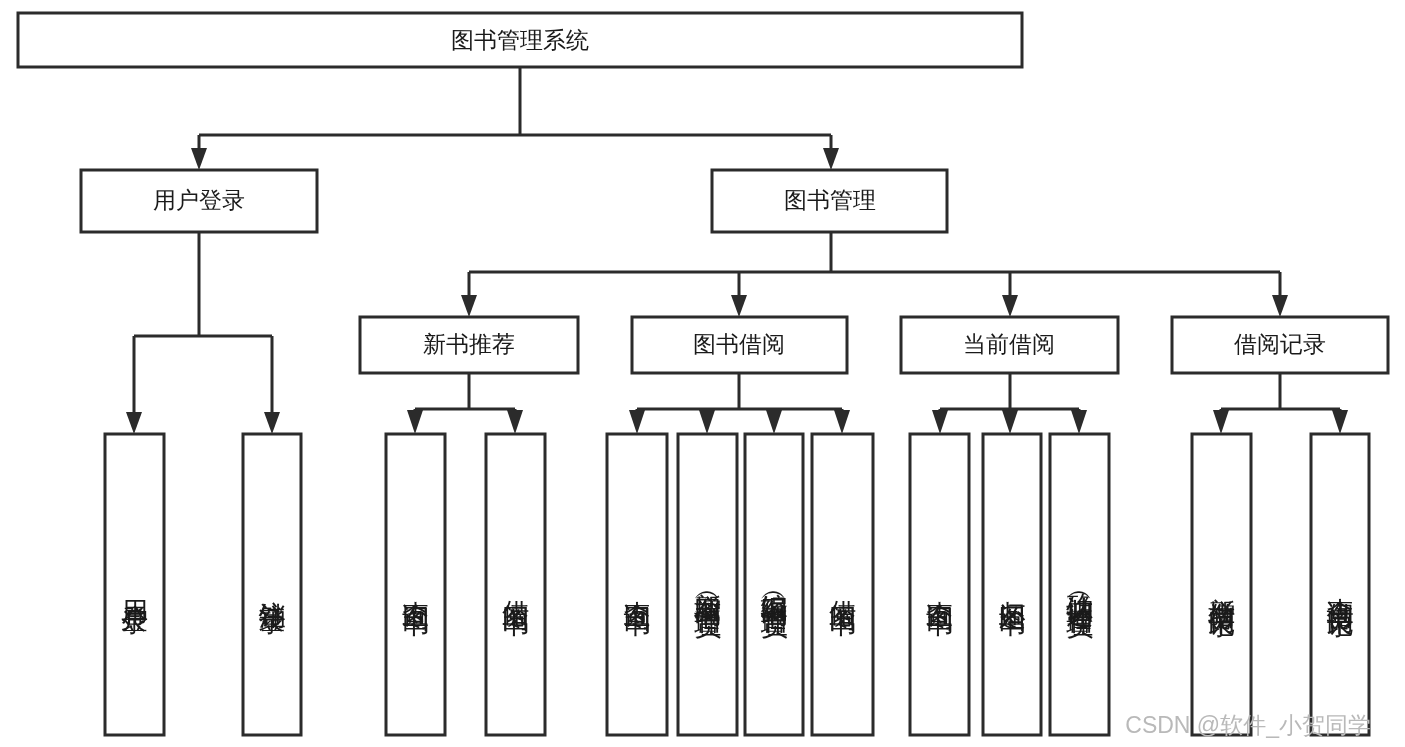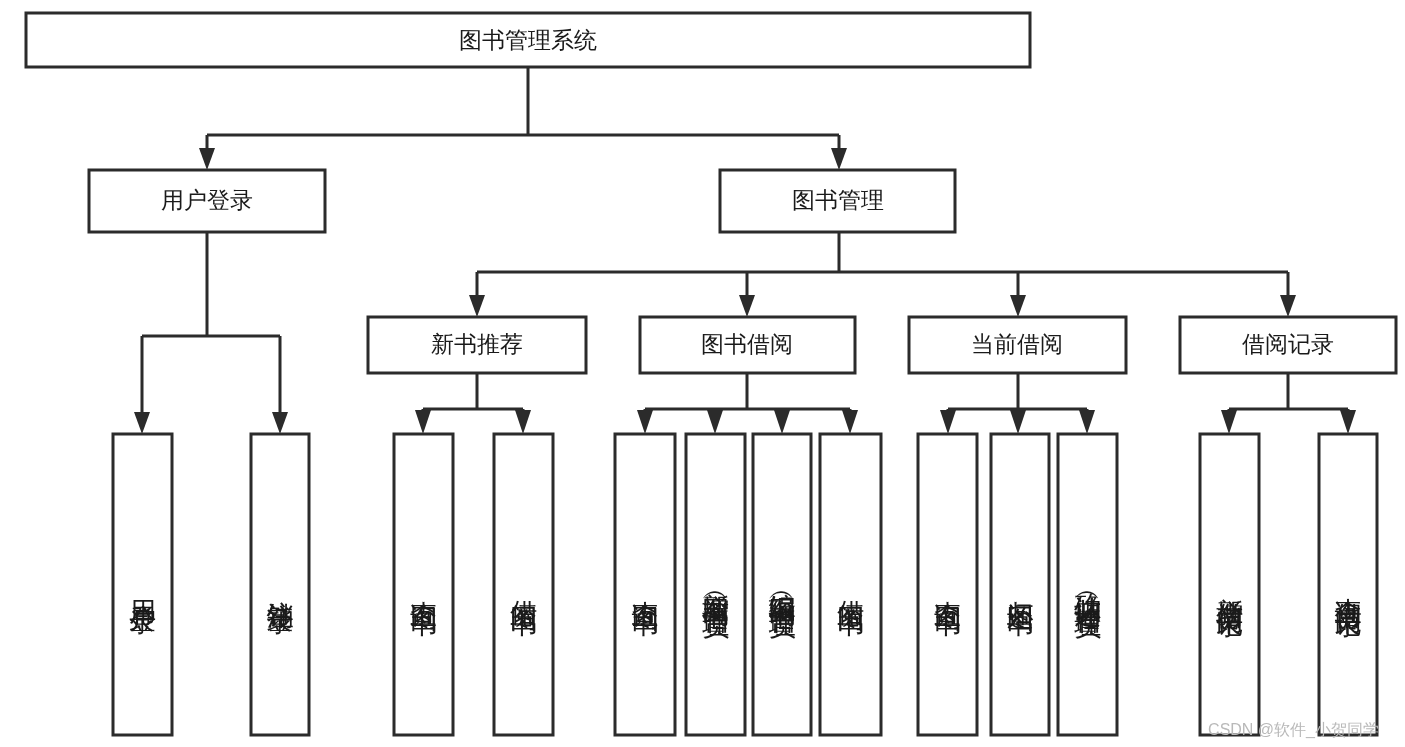--- a/index.html
+++ b/index.html
@@ -11,21 +11,20 @@
     width: 1405px;
     height: 747px;
     font-family: "Liberation Sans", "DejaVu Sans", sans-serif;
     overflow: hidden;
     position: relative;
   }
   #diagram-root {
     position: relative;
     width: 1383px;
     height: 747px;
-    padding-left: 8px;
   }
   svg#flowchart {
     display: block;
     width: 1405px;
     height: 747px;
   }
   .node-box {
     fill: #ffffff;
     stroke: #2b2b2b;
     stroke-width: 3;
@@ -46,21 +45,21 @@
   }
   .arrow-head {
     fill: #2b2b2b;
     stroke: none;
   }
   .watermark {
     position: absolute;
     right: 12px;
     bottom: 6px;
     font-family: "Liberation Sans", "DejaVu Sans", sans-serif;
-    font-size: 16px;
+    font-size: 23px;
     color: #b9b9b9;
     white-space: nowrap;
     user-select: none;
   }
   .vlabel-fo {
     overflow: visible;
   }
   .vlabel-inner {
     width: 100%;
     height: 100%;

